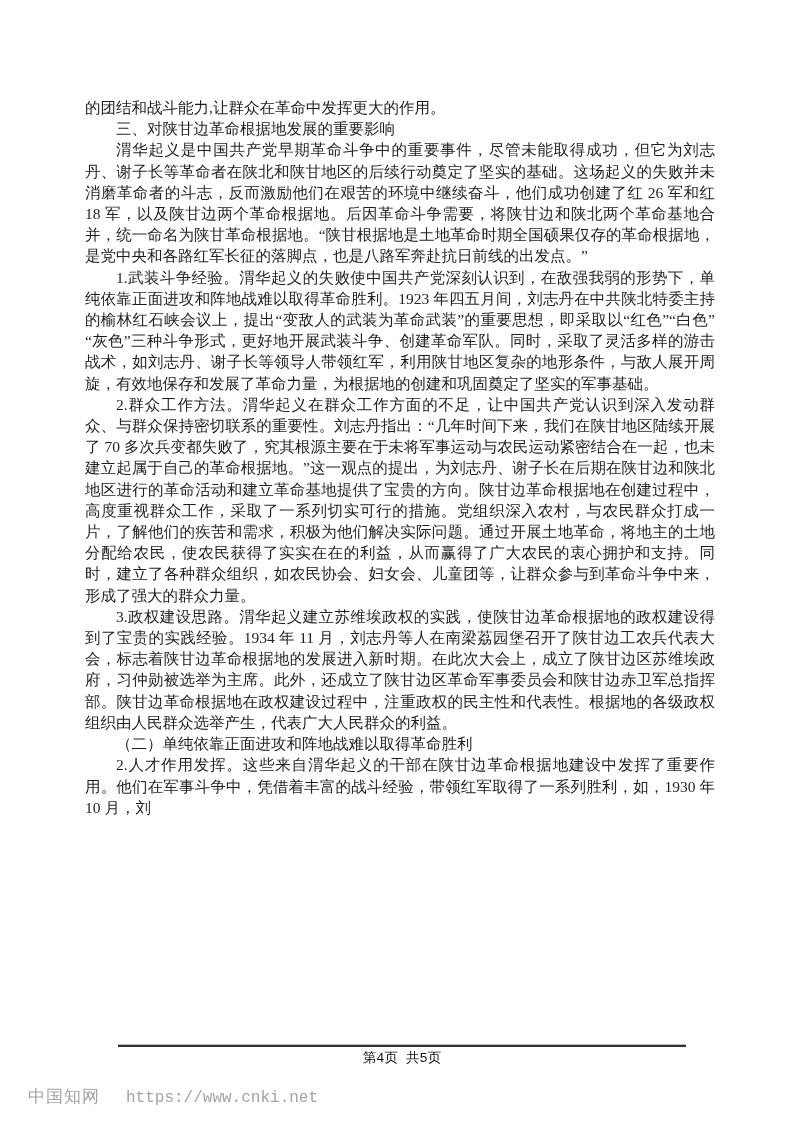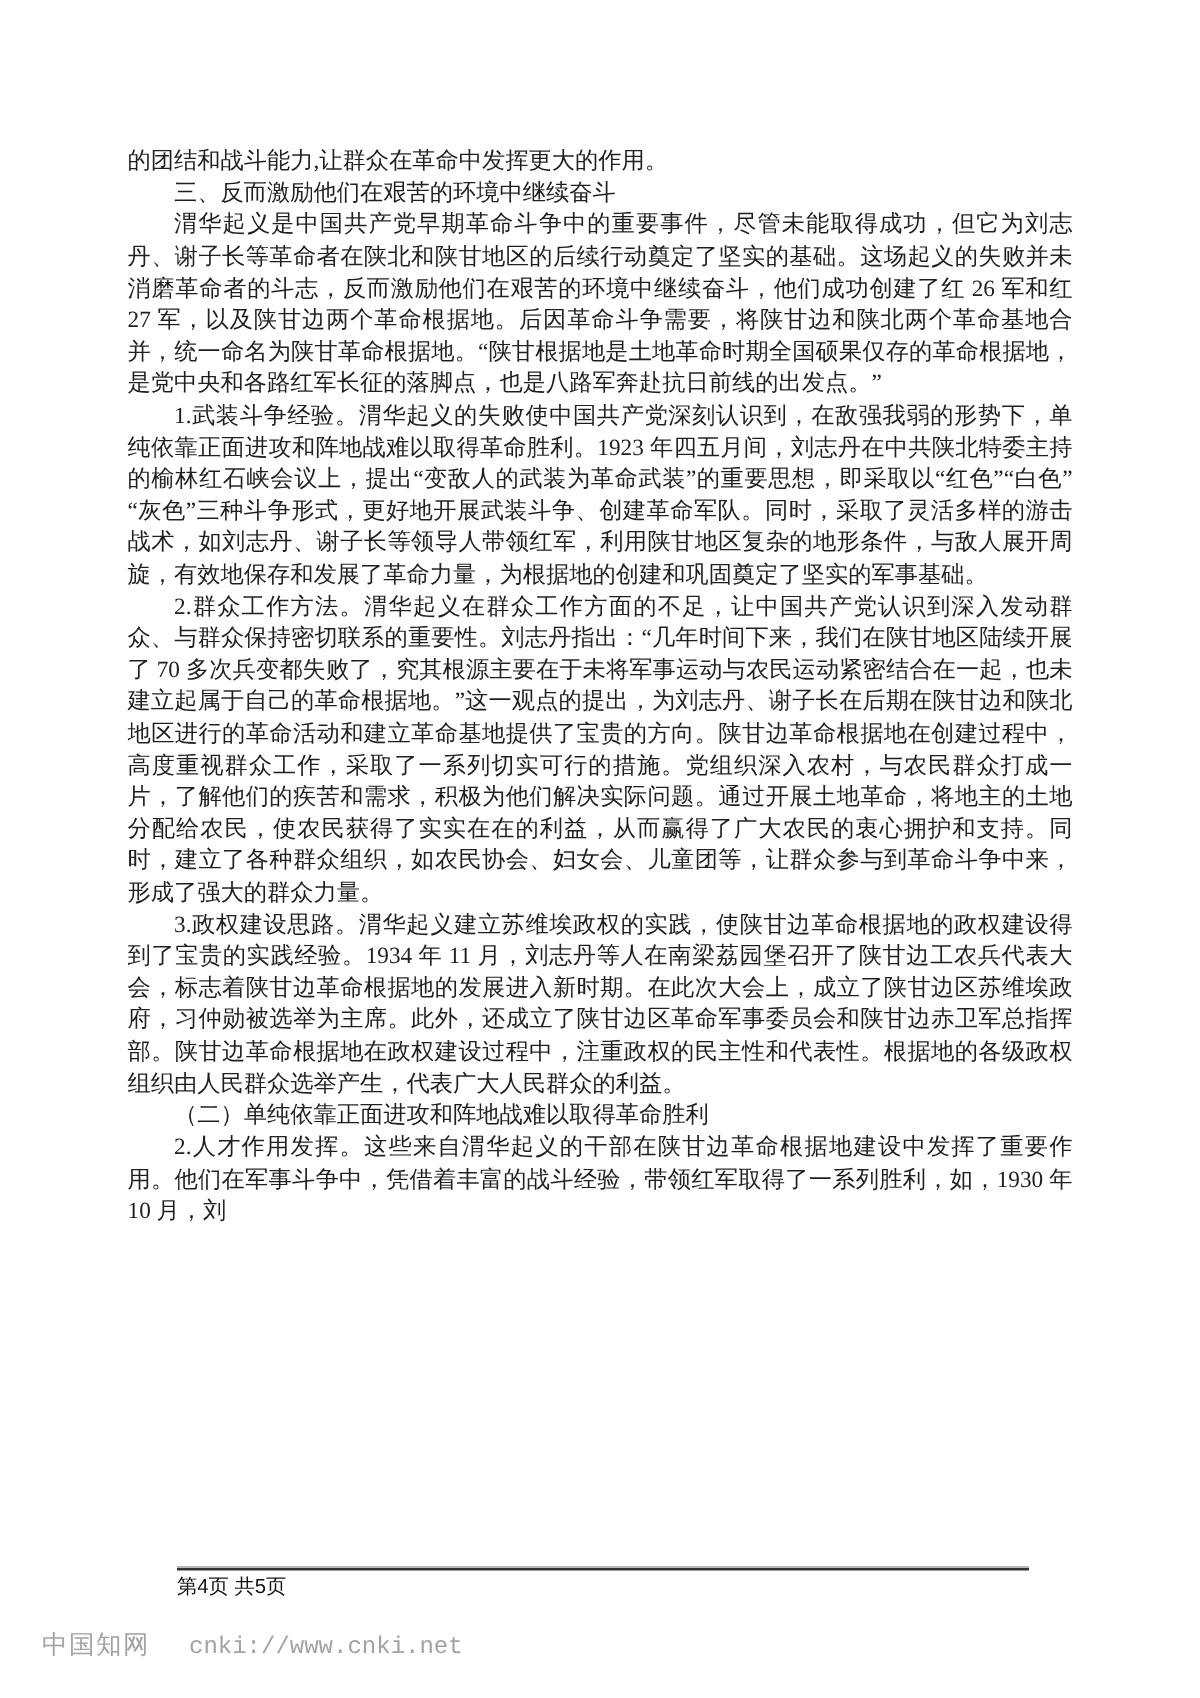--- a/index.html
+++ b/index.html
@@ -41,24 +41,24 @@
     top: 1044px;
     width: 568px;
     height: 3px;
     background: linear-gradient(to bottom, #b8b8b8 0%, #b8b8b8 35%, #333333 35%, #333333 100%);
   }
   .footer-pageno {
     position: absolute;
     left: 118px;
     top: 1049px;
     width: 568px;
-    text-align: left;
+    text-align: center;
     font-size: 13.5px;
     color: #111111;
-    font-family: Liberation Sans, sans-serif;
+    font-family: Liberation Mono, monospace;
   }
   .watermark {
     position: absolute;
     left: 28px;
     top: 1085px;
     color: #a3a3a3;
     font-size: 17px;
     white-space: nowrap;
   }
   .watermark .site-name {
@@ -69,28 +69,28 @@
     font-family: "Liberation Mono", "DejaVu Sans Mono", monospace;
     font-size: 16px;
     margin-left: 26px;
   }
 </style>
 </head>
 <body>
 
 <div class="text-block">
   <p class="no-indent">的团结和战斗能力,让群众在革命中发挥更大的作用。</p>
-  <p>三、反而激励他们在艰苦的环境中继续奋斗</p>
-  <p>渭华起义是中国共产党早期革命斗争中的重要事件，尽管未能取得成功，但它为刘志丹、谢子长等革命者在陕北和陕甘地区的后续行动奠定了坚实的基础。这场起义的失败并未消磨革命者的斗志，反而激励他们在艰苦的环境中继续奋斗，他们成功创建了红 26 军和红 27 军，以及陕甘边两个革命根据地。后因革命斗争需要，将陕甘边和陕北两个革命基地合并，统一命名为陕甘革命根据地。“陕甘根据地是土地革命时期全国硕果仅存的革命根据地，是党中央和各路红军长征的落脚点，也是八路军奔赴抗日前线的出发点。”</p>
+  <p>三、对陕甘边革命根据地发展的重要影响</p>
+  <p>渭华起义是中国共产党早期革命斗争中的重要事件，尽管未能取得成功，但它为刘志丹、谢子长等革命者在陕北和陕甘地区的后续行动奠定了坚实的基础。这场起义的失败并未消磨革命者的斗志，反而激励他们在艰苦的环境中继续奋斗，他们成功创建了红 26 军和红 18 军，以及陕甘边两个革命根据地。后因革命斗争需要，将陕甘边和陕北两个革命基地合并，统一命名为陕甘革命根据地。“陕甘根据地是土地革命时期全国硕果仅存的革命根据地，是党中央和各路红军长征的落脚点，也是八路军奔赴抗日前线的出发点。”</p>
   <p>1.武装斗争经验。渭华起义的失败使中国共产党深刻认识到，在敌强我弱的形势下，单纯依靠正面进攻和阵地战难以取得革命胜利。1923 年四五月间，刘志丹在中共陕北特委主持的榆林红石峡会议上，提出“变敌人的武装为革命武装”的重要思想，即采取以“红色”“白色”“灰色”三种斗争形式，更好地开展武装斗争、创建革命军队。同时，采取了灵活多样的游击战术，如刘志丹、谢子长等领导人带领红军，利用陕甘地区复杂的地形条件，与敌人展开周旋，有效地保存和发展了革命力量，为根据地的创建和巩固奠定了坚实的军事基础。</p>
   <p>2.群众工作方法。渭华起义在群众工作方面的不足，让中国共产党认识到深入发动群众、与群众保持密切联系的重要性。刘志丹指出：“几年时间下来，我们在陕甘地区陆续开展了 70 多次兵变都失败了，究其根源主要在于未将军事运动与农民运动紧密结合在一起，也未建立起属于自己的革命根据地。”这一观点的提出，为刘志丹、谢子长在后期在陕甘边和陕北地区进行的革命活动和建立革命基地提供了宝贵的方向。陕甘边革命根据地在创建过程中，高度重视群众工作，采取了一系列切实可行的措施。党组织深入农村，与农民群众打成一片，了解他们的疾苦和需求，积极为他们解决实际问题。通过开展土地革命，将地主的土地分配给农民，使农民获得了实实在在的利益，从而赢得了广大农民的衷心拥护和支持。同时，建立了各种群众组织，如农民协会、妇女会、儿童团等，让群众参与到革命斗争中来，形成了强大的群众力量。</p>
   <p>3.政权建设思路。渭华起义建立苏维埃政权的实践，使陕甘边革命根据地的政权建设得到了宝贵的实践经验。1934 年 11 月，刘志丹等人在南梁荔园堡召开了陕甘边工农兵代表大会，标志着陕甘边革命根据地的发展进入新时期。在此次大会上，成立了陕甘边区苏维埃政府，习仲勋被选举为主席。此外，还成立了陕甘边区革命军事委员会和陕甘边赤卫军总指挥部。陕甘边革命根据地在政权建设过程中，注重政权的民主性和代表性。根据地的各级政权组织由人民群众选举产生，代表广大人民群众的利益。</p>
   <p>（二）单纯依靠正面进攻和阵地战难以取得革命胜利</p>
   <p>2.人才作用发挥。这些来自渭华起义的干部在陕甘边革命根据地建设中发挥了重要作用。他们在军事斗争中，凭借着丰富的战斗经验，带领红军取得了一系列胜利，如，1930 年 10 月，刘</p>
 </div>
 
 <div class="footer-rule"></div>
 
 <div class="footer-pageno">第4页 共5页</div>
 
 <div class="watermark">
-  <span class="site-name">中国知网</span><span class="site-url">cnki://www.cnki.net</span>
+  <span class="site-name">中国知网</span><span class="site-url">https://www.cnki.net</span>
 </div>
 
 </body></html>

